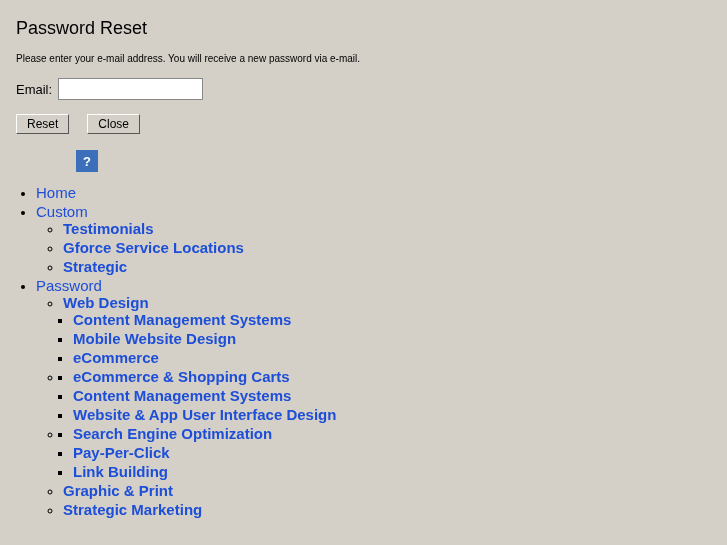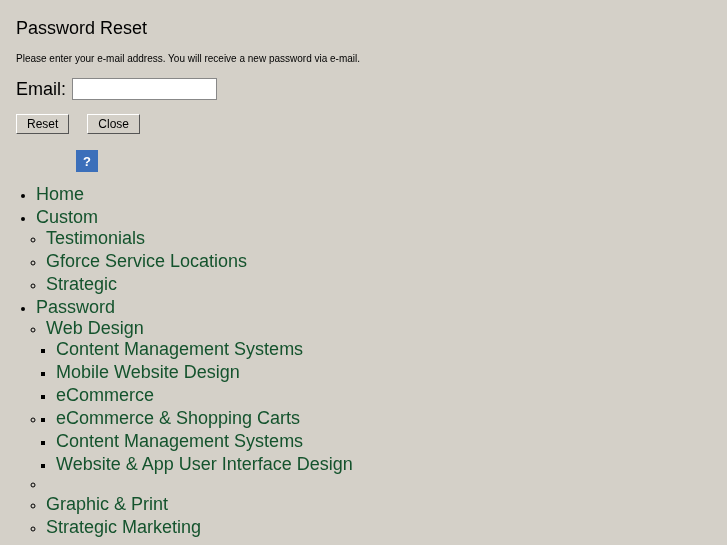--- a/index.html
+++ b/index.html
@@ -31,21 +31,21 @@
     }
 
     .email-row {
       display: flex;
       align-items: center;
       margin-bottom: 14px;
     }
 
     .email-label {
       margin-right: 6px;
-      font-size: 18px;
+      font-size: 13px;
     }
 
     .email-input {
       border: 1px solid #888;
       background: #fff;
       width: 145px;
       height: 22px;
       padding: 2px 4px;
       font-size: 13px;
     }
@@ -93,41 +93,42 @@
       margin: 0;
     }
 
     nav > ul > li {
       list-style-type: disc;
       margin-left: 20px;
       margin-bottom: 2px;
     }
 
     nav > ul > li > ul {
-      margin-left: 10px;
+      margin-left: 27px;
+      font-weight: bold;
     }
 
     nav > ul > li > ul > li {
       list-style-type: circle;
       margin-bottom: 2px;
     }
 
     nav > ul > li > ul > li > ul {
       margin-left: 10px;
     }
 
     nav > ul > li > ul > li > ul > li {
       list-style-type: square;
       margin-bottom: 2px;
     }
 
     a {
-      color: #14532d;
+      color: #1d4ed8;
       text-decoration: none;
-      font-size: 18px;
+      font-size: 15px;
     }
 
     li {
       margin-bottom: 1px;
     }
   </style>
 </head>
 <body>
 
 <h1>Password Reset</h1>
@@ -160,18 +161,22 @@
           <li><a href="#">Web Design</a><ul>
               <li><a href="#">Content Management Systems</a></li>
               <li><a href="#">Mobile Website Design</a></li>
               <li><a href="#">eCommerce</a></li>
             </ul></li>
           <li><ul>
               <li><a href="#">eCommerce &amp; Shopping Carts</a></li>
               <li><a href="#">Content Management Systems</a></li>
               <li><a href="#">Website &amp; App User Interface Design</a></li>
             </ul></li>
-          <li></li>
+          <li><ul>
+              <li><a href="#">Search Engine Optimization</a></li>
+              <li><a href="#">Pay-Per-Click</a></li>
+              <li><a href="#">Link Building</a></li>
+            </ul></li>
           <li><a href="#">Graphic &amp; Print</a></li>
           <li><a href="#">Strategic Marketing</a></li>
         </ul></li>
     </ul>
 </nav>
 
 </body></html>

